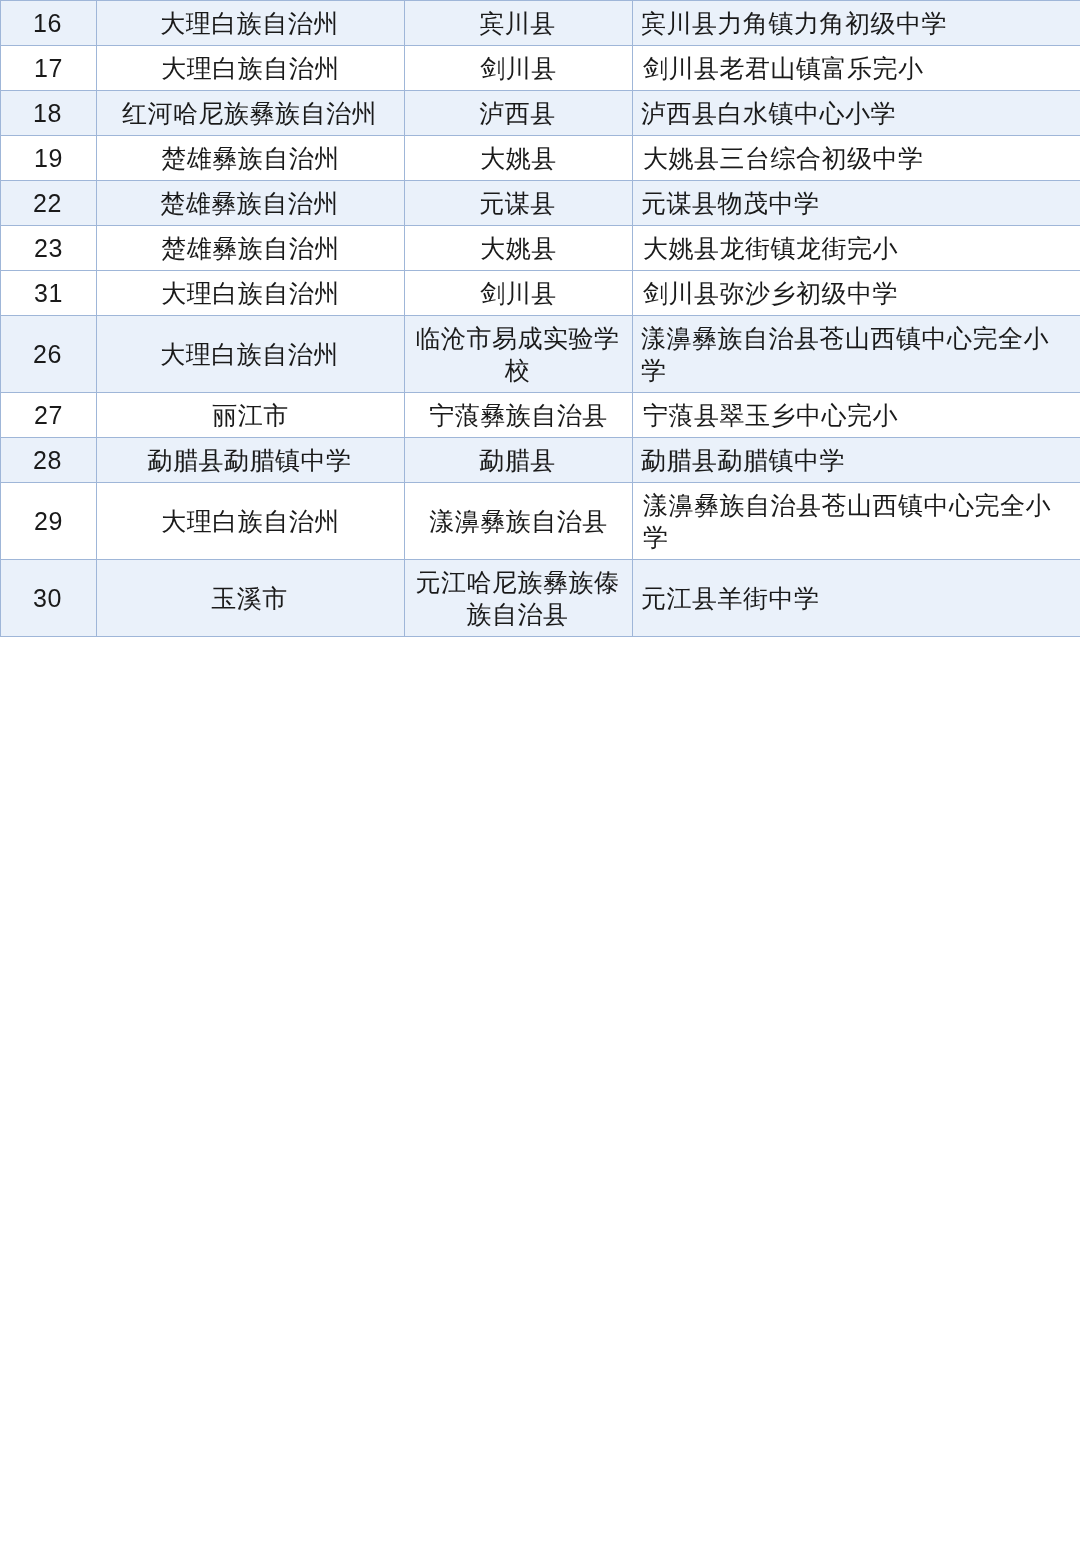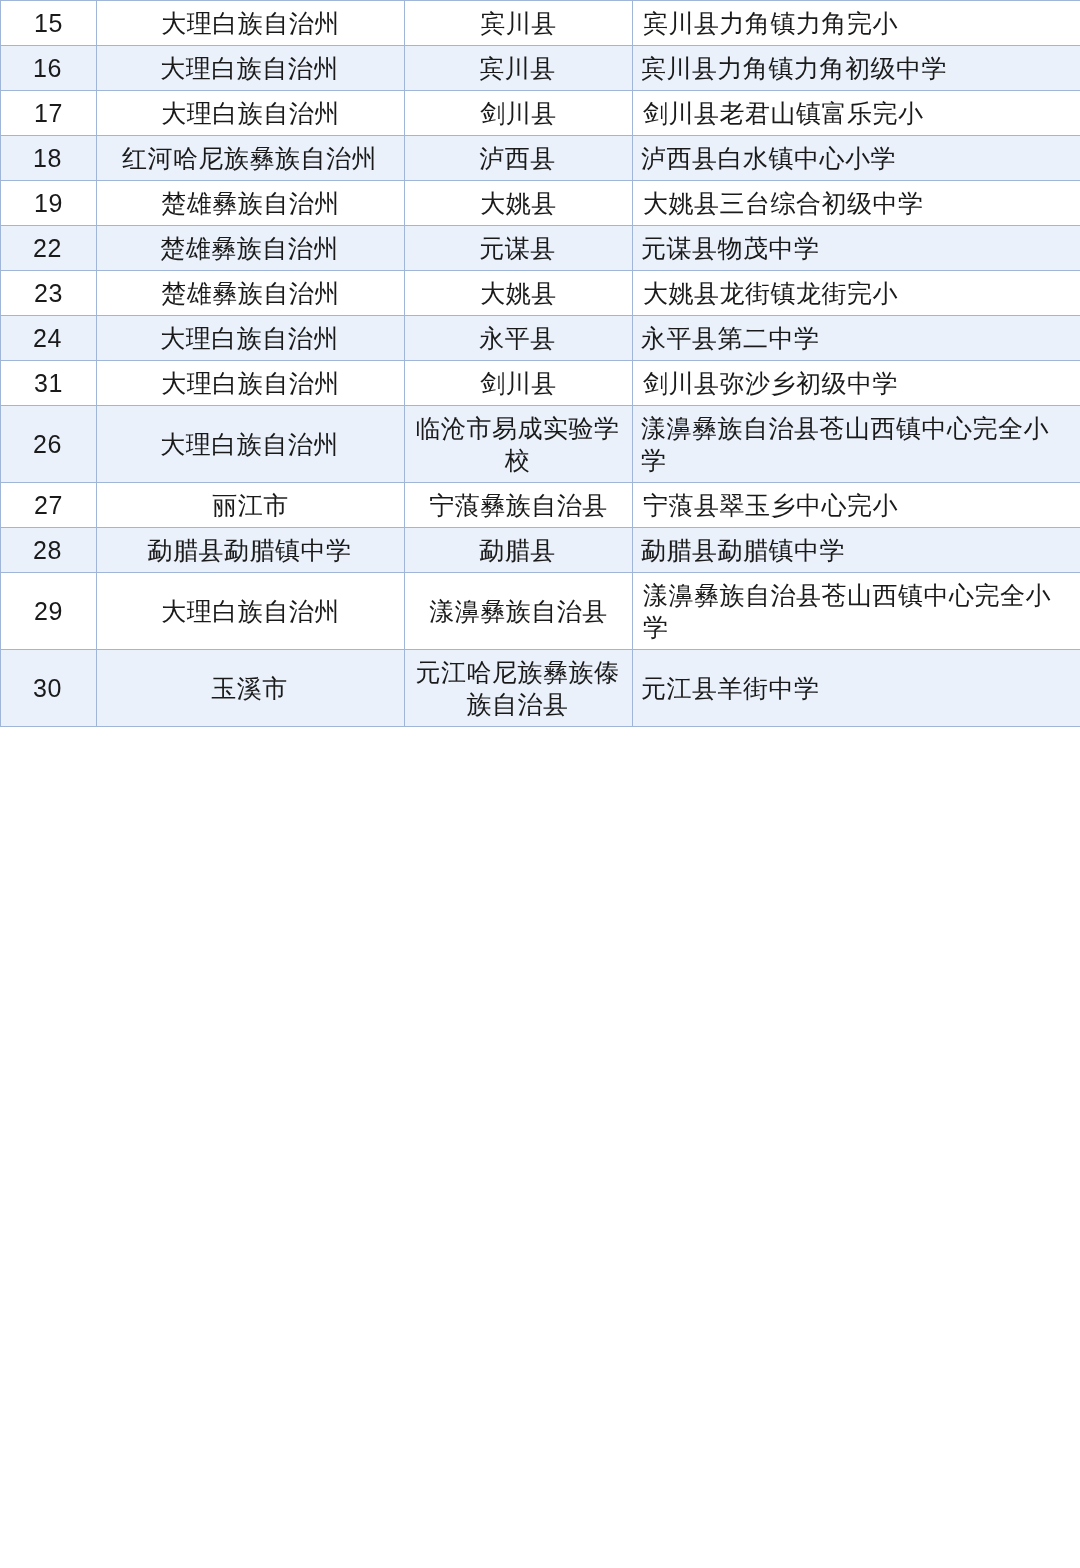--- a/index.html
+++ b/index.html
@@ -62,26 +62,20 @@
 <div class="sheet">
   <table class="data-table">
     <colgroup>
       <col class="c-idx">
       <col class="c-pref">
       <col class="c-county">
       <col class="c-school">
     </colgroup>
     <tbody>
 
-      <tr class="odd">
-        <td class="idx">15</td>
-        <td class="pref">大理白族自治州</td>
-        <td class="county">宾川县</td>
-        <td class="school">宾川县力角镇力角完小</td>
-      </tr>
 
       <tr class="even">
         <td class="idx">16</td>
         <td class="pref">大理白族自治州</td>
         <td class="county">宾川县</td>
         <td class="school">宾川县力角镇力角初级中学</td>
       </tr>
 
       <tr class="odd">
         <td class="idx">17</td>
@@ -113,26 +107,20 @@
         <td class="school">元谋县物茂中学</td>
       </tr>
 
       <tr class="odd">
         <td class="idx">23</td>
         <td class="pref">楚雄彝族自治州</td>
         <td class="county">大姚县</td>
         <td class="school">大姚县龙街镇龙街完小</td>
       </tr>
 
-      <tr class="even">
-        <td class="idx">24</td>
-        <td class="pref">大理白族自治州</td>
-        <td class="county">永平县</td>
-        <td class="school">永平县第二中学</td>
-      </tr>
 
       <tr class="odd">
         <td class="idx">31</td>
         <td class="pref">大理白族自治州</td>
         <td class="county">剑川县</td>
         <td class="school">剑川县弥沙乡初级中学</td>
       </tr>
 
       <tr class="even">
         <td class="idx">26</td>

